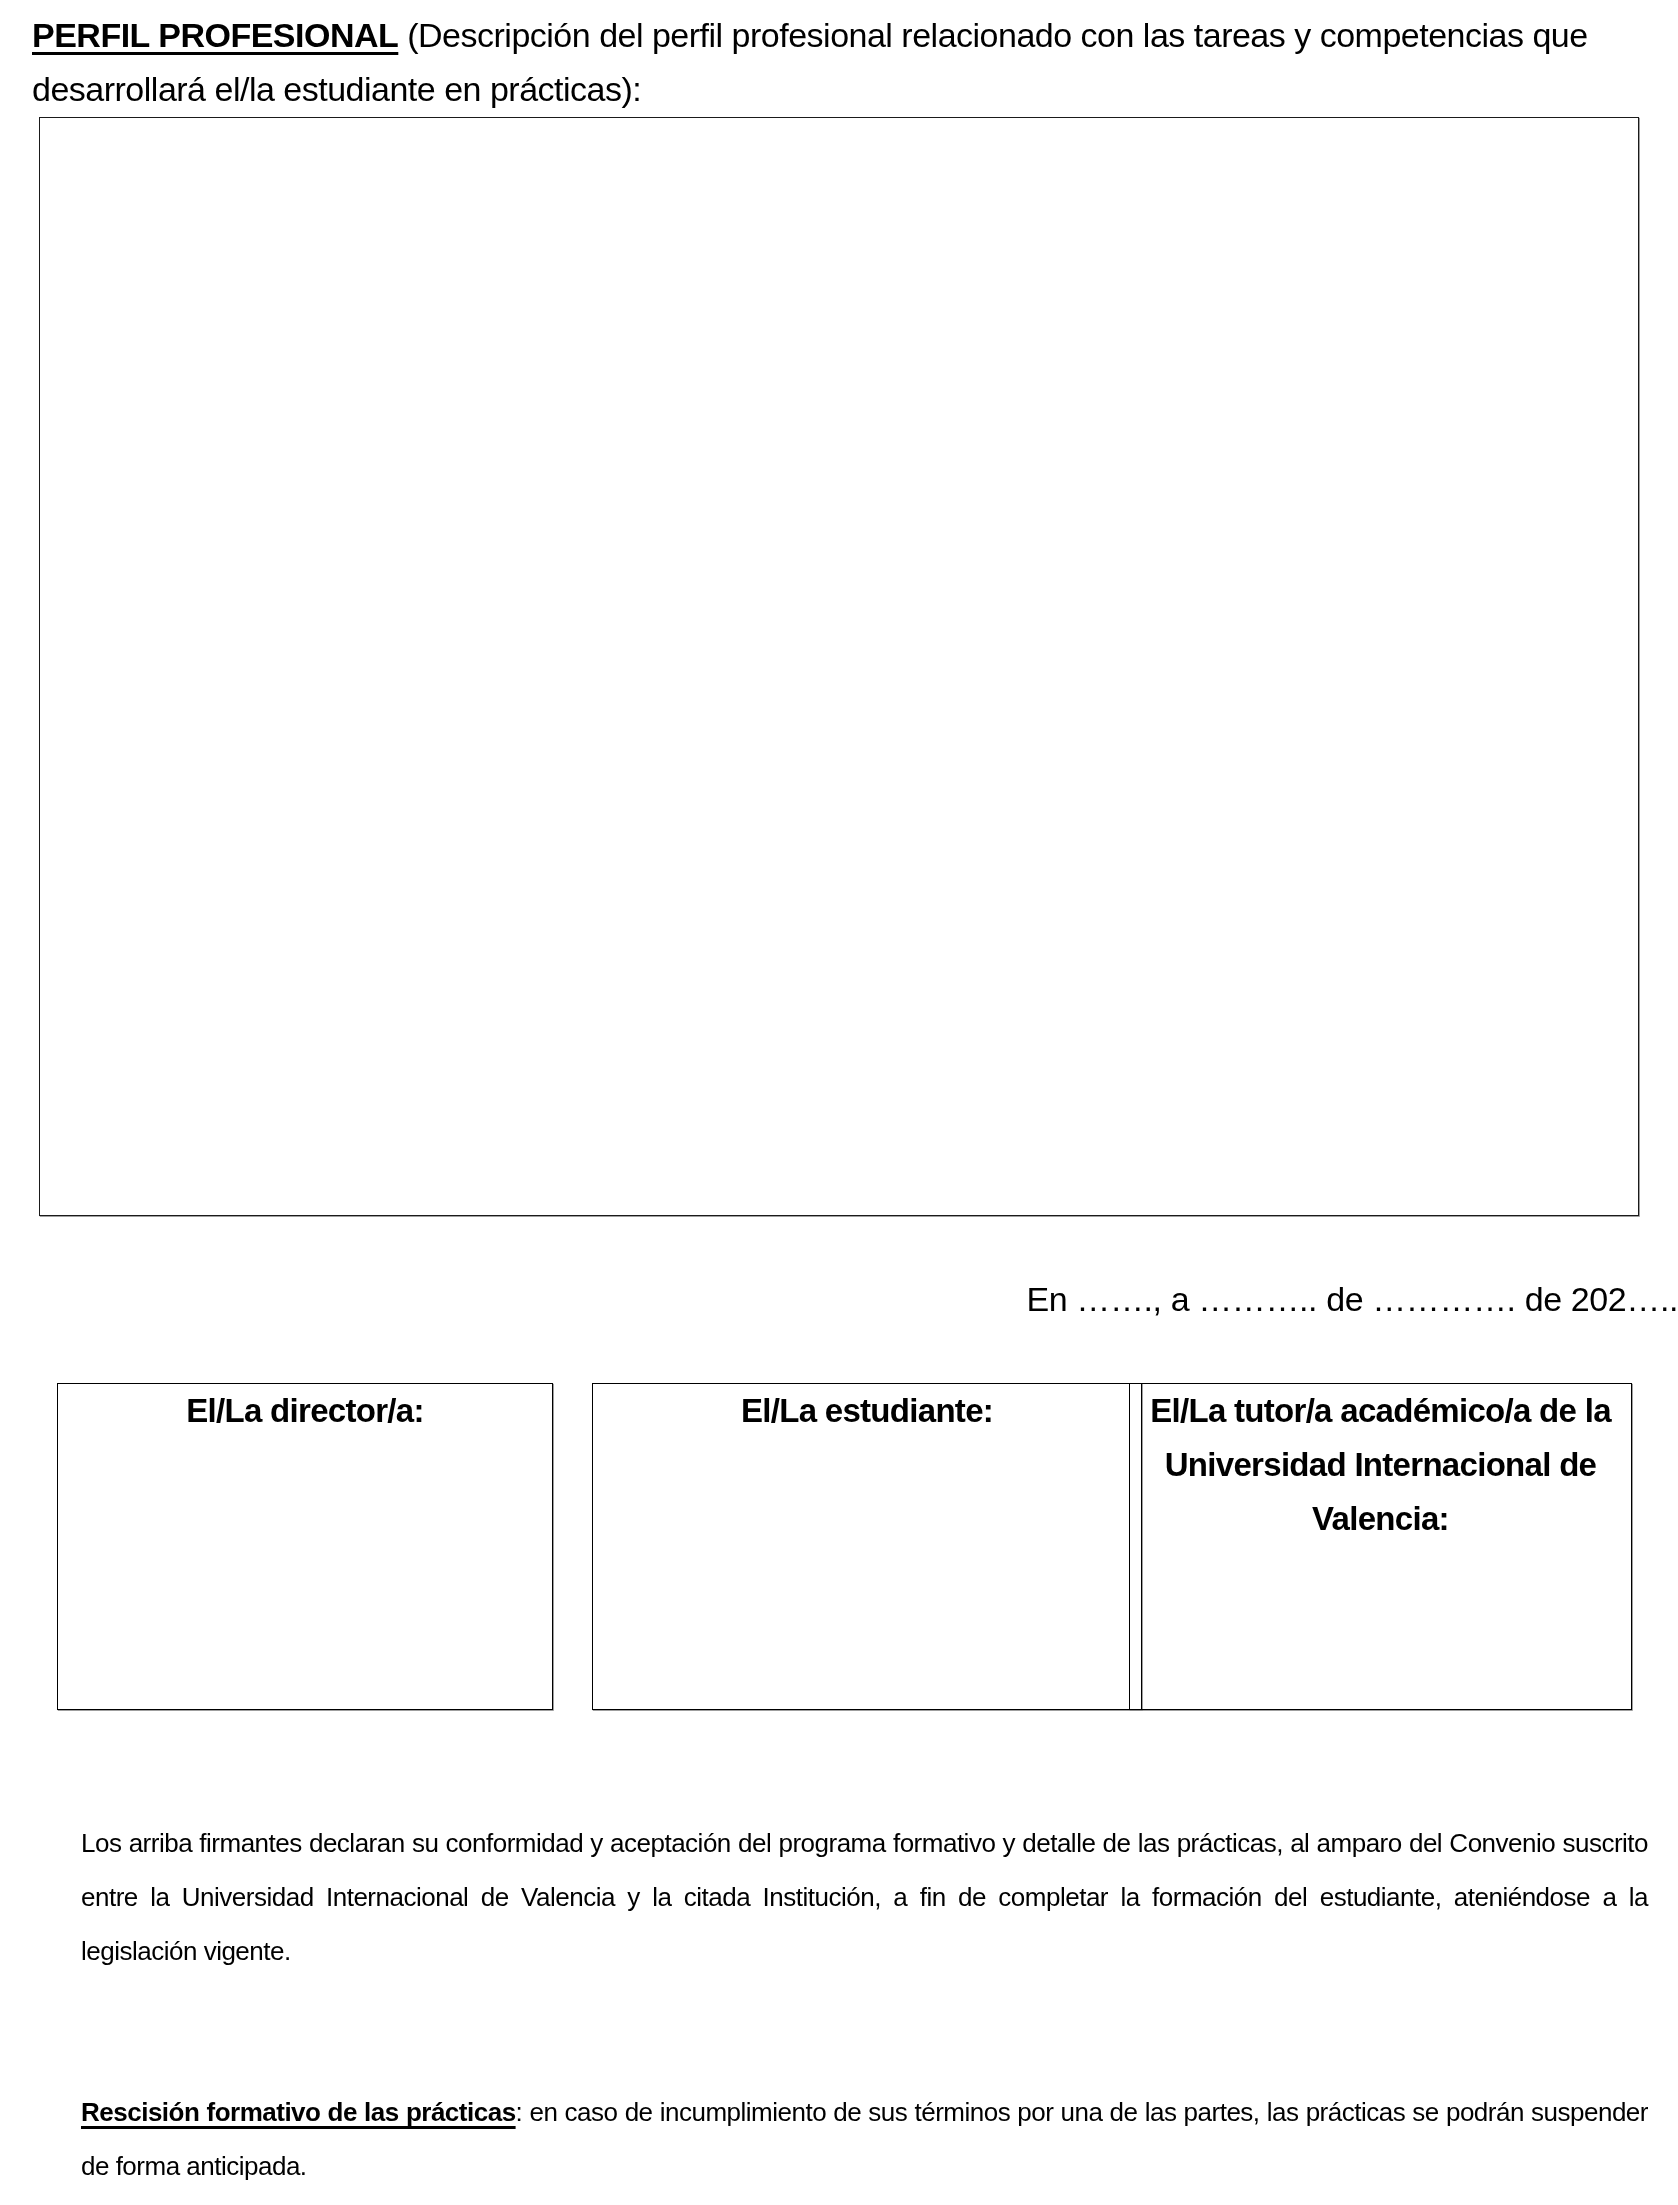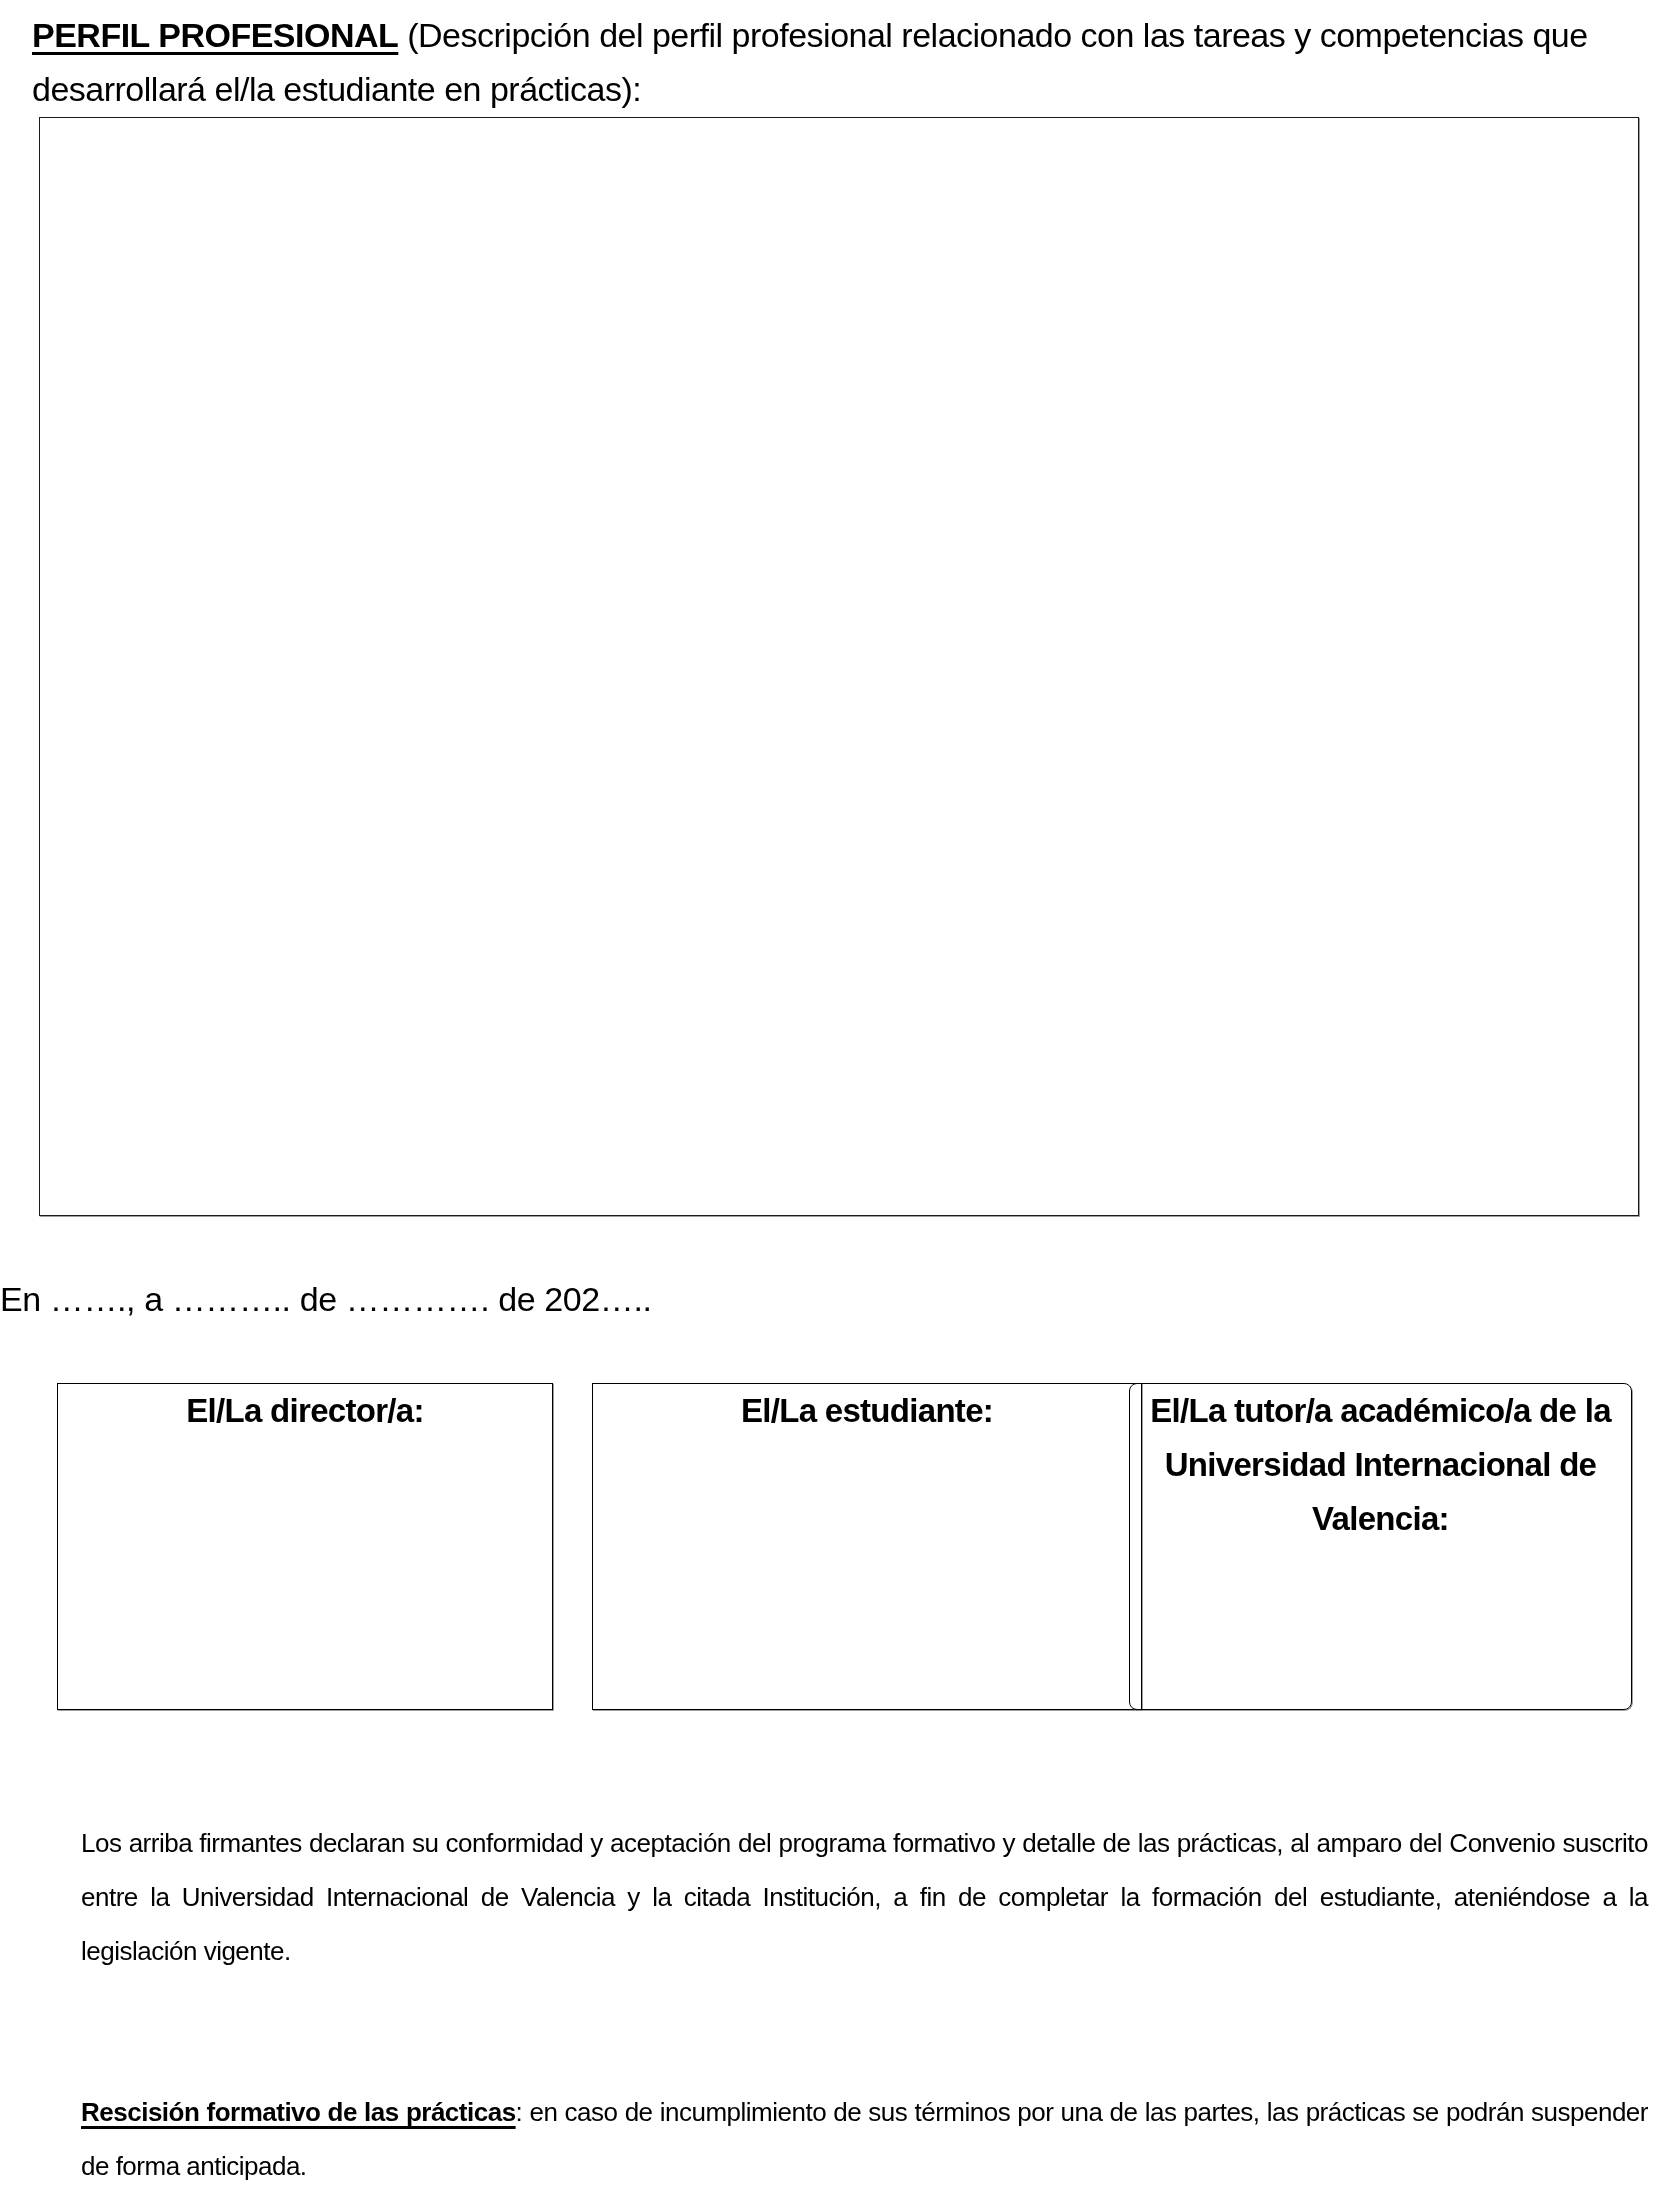--- a/index.html
+++ b/index.html
@@ -13,36 +13,36 @@
     font-size: 34px; line-height: 54px; letter-spacing: -0.5px;
     transform-origin: left top;
   }
   .u { text-decoration: underline; text-decoration-thickness: 2.5px; text-underline-offset: 5px; font-weight: bold; }
   .big-box {
     position: absolute; left: 39px; top: 117px; width: 1600px; height: 1099px;
     border: 1.7px solid #1a1a1a; box-sizing: border-box;
     box-shadow: 0.8px 0.8px 0 #888;
   }
   .date-line {
-    position: absolute; left: 0; width: 1678px; top: 1272px; text-align: left;
+    position: absolute; left: 0; width: 1678px; top: 1272px; text-align: right;
     font-size: 34px; line-height: 54px; letter-spacing: -0.4px;
   }
   .sig-box {
     position: absolute; top: 1383px; height: 327px;
     border: 1.7px solid #000; box-sizing: border-box;
     box-shadow: 0.8px 0.8px 0 #888;
     text-align: center;
   }
   .sig-box .sig-title {
     font-weight: bold; font-size: 33px; line-height: 54px; letter-spacing: -0.7px;
     padding-top: 0px; margin: 0;
   }
   .sig1 { left: 57px; width: 496px; }
   .sig2 { left: 592px; width: 550px; }
-  .sig3 { left: 1129px; width: 503px; border-radius: 8px; }
+  .sig3 { left: 1129px; width: 503px; }
   .sig3 .sig-title { padding: 0 8.4px; }
   .para {
     position: absolute; left: 81px; width: 1567px;
     font-size: 26px; line-height: 54px; letter-spacing: -0.5px;
     text-align: justify;
   }
   .p1 { top: 1816px; }
   .p2 { top: 2085px; }
 </style>
 </head>

